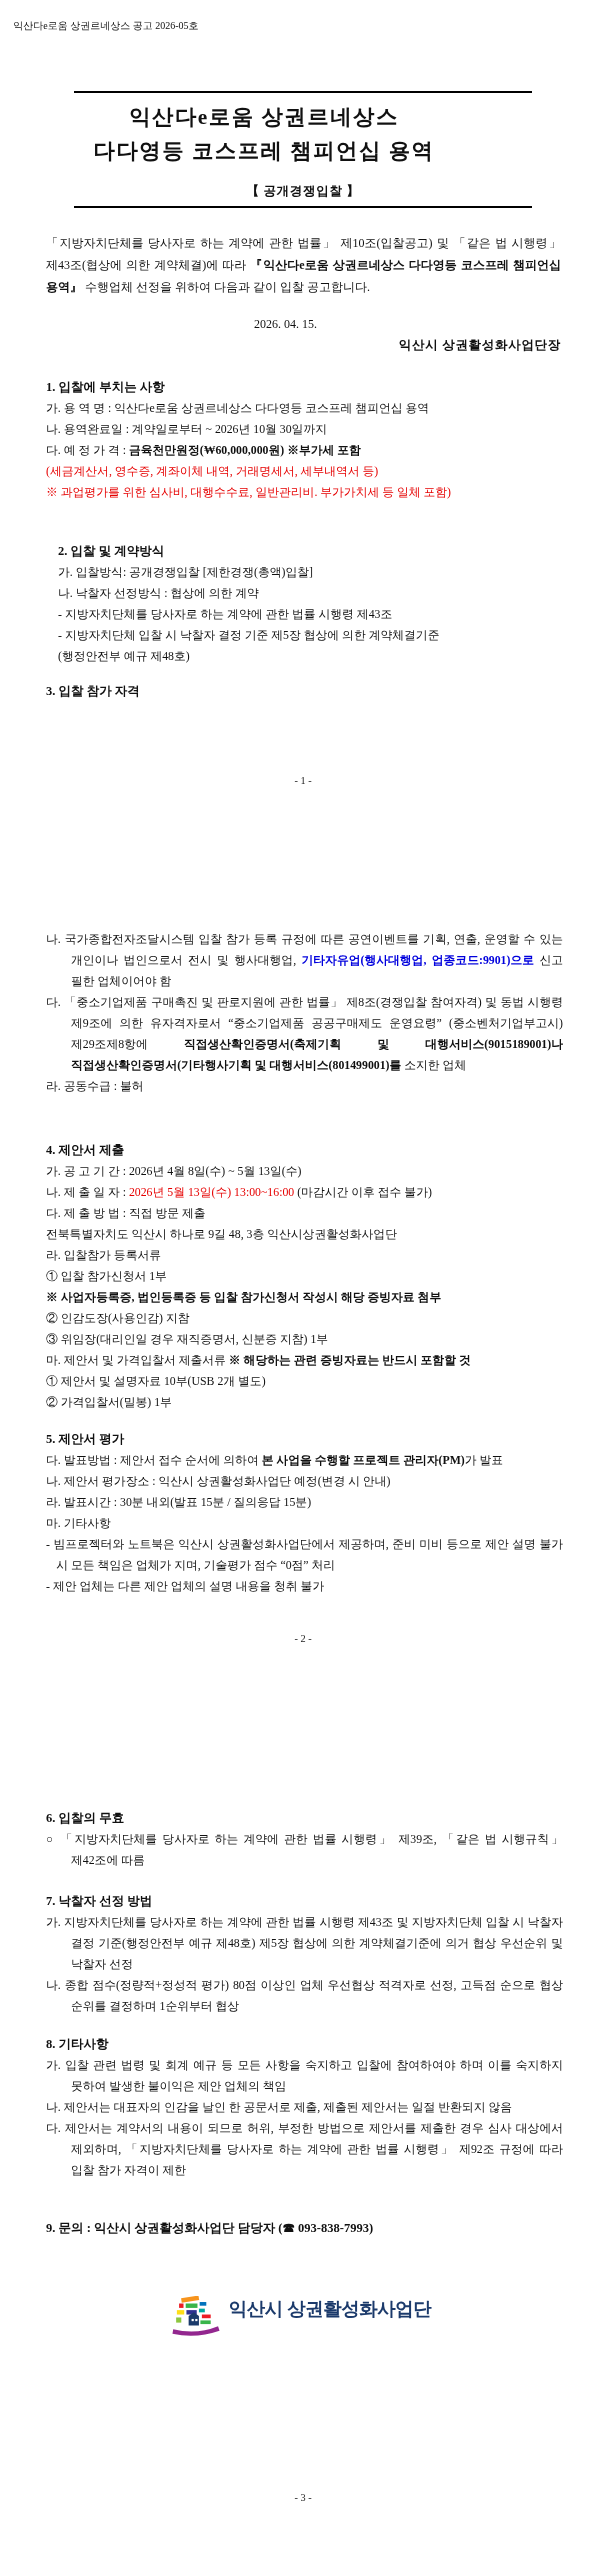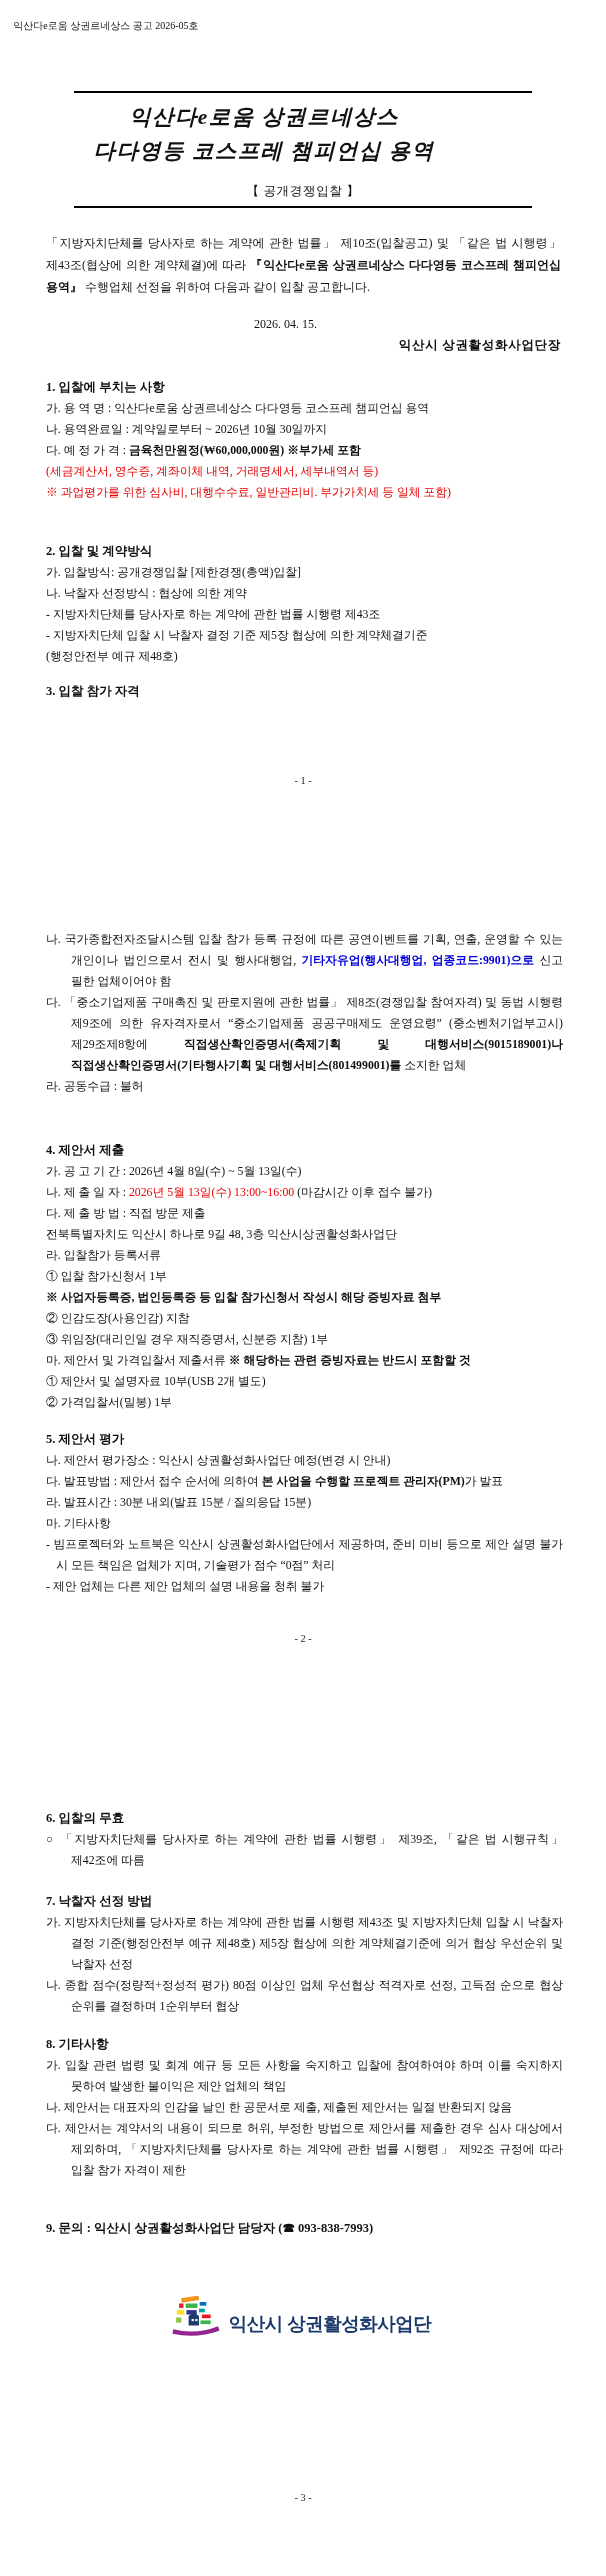--- a/index.html
+++ b/index.html
@@ -8,24 +8,24 @@
     width:606px;height:2576px;
     font-family:"Liberation Serif","DejaVu Serif",serif;
     color:#111111;
     overflow:hidden;
   }
   .rule{position:absolute;left:74px;width:458px;height:2.2px;background:#000;}
   .notice-no{position:absolute;top:19px;left:13.3px;font-size:10px;}
   .title{
     position:absolute;top:100px;left:0;width:528px;
     text-align:center;font-size:21.4px;font-weight:bold;
-    line-height:34px;letter-spacing:1.5px;font-style:italic;
+    line-height:34px;letter-spacing:1.5px;
   }
   .subtitle{position:absolute;top:183px;left:0;width:606px;text-align:center;
-    font-size:12.5px;font-weight:normal;letter-spacing:0.7px;}
+    font-size:12.5px;font-weight:bold;letter-spacing:0.7px;}
   .intro{position:absolute;top:232px;left:46px;width:515px;
     font-size:12px;line-height:22px;text-align:justify;word-break:keep-all;margin:0;}
   .date-line{position:absolute;top:317px;left:0;width:571px;text-align:center;font-size:12px;}
   .issuer{position:absolute;top:337px;left:46px;width:515px;text-align:right;
     font-size:12.5px;font-weight:bold;letter-spacing:0.7px;}
   .sec{position:absolute;left:46px;width:517px;font-size:11.8px;line-height:21px;}
   .sec p{margin:0;}
   .h{font-weight:bold;font-size:12.5px;}
   .it{margin-left:20.6px;padding-left:25px;text-indent:-25px;text-align:justify;word-break:keep-all;}
   .sub1{margin-left:25px;padding-left:8.8px;text-indent:-8.8px;word-break:keep-all;}
@@ -34,21 +34,21 @@
   .note2{margin-left:50px;}
   .circ{margin-left:38px;}
   .circ-note{margin-left:56px;word-break:keep-all;}
   .addr{margin-left:110px;}
   .dash{margin-left:17.7px;padding-left:10.3px;text-indent:-10.3px;text-align:justify;word-break:keep-all;}
   .b{font-weight:bold;}
   .red{color:var(--red,#e60000);}
   .blue{color:var(--blue,#0000dd);}
   .marker{position:absolute;left:0;width:606px;text-align:center;font-size:10.3px;color:#222;}
   .logo{position:absolute;top:2296px;left:0;width:602px;display:flex;
-    justify-content:center;align-items:flex-end;gap:8px;}
+    justify-content:center;align-items:flex-start;gap:8px;}
   .logo-text{font-family:"Liberation Sans","DejaVu Sans",sans-serif;
     font-weight:bold;font-size:18.4px;color:var(--logo_navy,#1b3a6b);letter-spacing:-0.4px;}
 </style>
 </head>
 <body>
 
 <div class="notice-no">익산다e로움 상권르네상스 공고 2026-05호</div>
 <div class="rule" style="top:91px;"></div>
 <div class="title">
   <span>익산다e로움 상권르네상스</span><br>
@@ -63,21 +63,21 @@
 
 <div class="sec" style="top:377px;">
   <p class="h">1. 입찰에 부치는 사항</p>
   <p class="it">가. 용 역 명 : 익산다e로움 상권르네상스 다다영등 코스프레 챔피언십 용역</p>
   <p class="it">나. 용역완료일 : 계약일로부터 ~ 2026년 10월 30일까지</p>
   <p class="it"><span>다. 예 정 가 격 : </span><span class="b">금육천만원정(₩60,000,000원) ※부가세 포함</span></p>
   <p class="note2 red">(세금계산서, 영수증, 계좌이체 내역, 거래명세서, 세부내역서 등)</p>
   <p class="note1 red">※ 과업평가를 위한 심사비, 대행수수료, 일반관리비. 부가가치세 등 일체 포함)</p>
 </div>
 
-<div class="sec" style="top:541px;">
+<div class="sec" style="top:541px;margin-left:12px;">
   <p class="h">2. 입찰 및 계약방식</p>
   <p class="it">가. 입찰방식: 공개경쟁입찰 [제한경쟁(총액)입찰]</p>
   <p class="it">나. 낙찰자 선정방식 : 협상에 의한 계약</p>
   <p class="sub1">- 지방자치단체를 당사자로 하는 계약에 관한 법률 시행령 제43조</p>
   <p class="sub1">- 지방자치단체 입찰 시 낙찰자 결정 기준 제5장 협상에 의한 계약체결기준</p>
   <p class="sub1b">(행정안전부 예규 제48호)</p>
 </div>
 
 <div class="sec" style="top:681px;">
   <p class="h">3. 입찰 참가 자격</p>
@@ -102,22 +102,22 @@
   <p class="circ-note b">※ 사업자등록증, 법인등록증 등 입찰 참가신청서 작성시 해당 증빙자료 첨부</p>
   <p class="circ">② 인감도장(사용인감) 지참</p>
   <p class="circ">③ 위임장(대리인일 경우 재직증명서, 신분증 지참) 1부</p>
   <p class="it"><span>마. 제안서 및 가격입찰서 제출서류 </span><span class="b">※ 해당하는 관련 증빙자료는 반드시 포함할 것</span></p>
   <p class="circ">① 제안서 및 설명자료 10부(USB 2개 별도)</p>
   <p class="circ">② 가격입찰서(밀봉) 1부</p>
 </div>
 
 <div class="sec" style="top:1429px;">
   <p class="h">5. 제안서 평가</p>
+  <p class="it"><span>다. 발표방법 : 제안서 접수 순서에 의하여 </span><span class="b">본 사업을 수행할 프로젝트 관리자(PM)</span><span>가 발표</span></p>
   <p class="it">나. 제안서 평가장소 : 익산시 상권활성화사업단 예정(변경 시 안내)</p>
-  <p class="it"><span>다. 발표방법 : 제안서 접수 순서에 의하여 </span><span class="b">본 사업을 수행할 프로젝트 관리자(PM)</span><span>가 발표</span></p>
   <p class="it">라. 발표시간 : 30분 내외(발표 15분 / 질의응답 15분)</p>
   <p class="it">마. 기타사항</p>
   <p class="dash">- 빔프로젝터와 노트북은 익산시 상권활성화사업단에서 제공하며, 준비 미비 등으로 제안 설명 불가 시 모든 책임은 업체가 지며, 기술평가 점수 “0점” 처리</p>
   <p class="dash">- 제안 업체는 다른 제안 업체의 설명 내용을 청취 불가</p>
 </div>
 
 <div class="marker" style="top:1633px;">- 2 -</div>
 
 <div class="sec" style="top:1808px;">
   <p class="h">6. 입찰의 무효</p>

